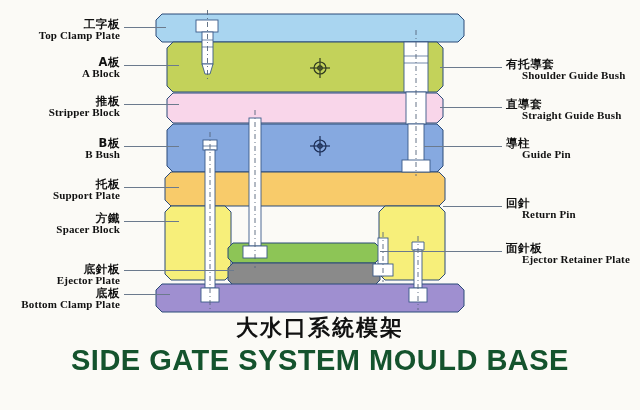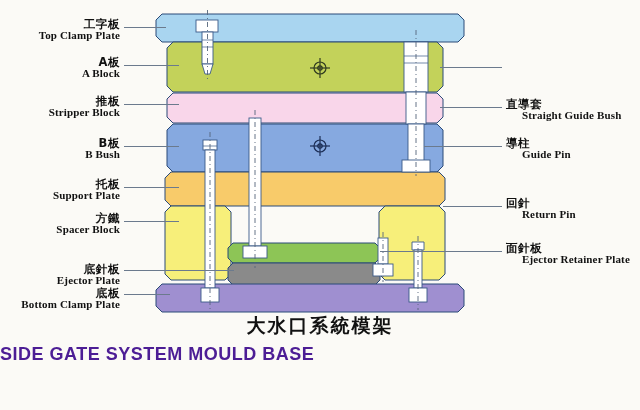--- a/index.html
+++ b/index.html
@@ -21,24 +21,24 @@
 
   
   .leader{position:absolute;height:1px;background:#6b7a8d;}
 
   
   #mould{position:absolute;left:0;top:0;width:640px;height:410px;}
 
   
   #title-cn{position:absolute;left:0;right:0;top:313px;text-align:center;
     font-family:"DejaVu Sans","Liberation Sans",sans-serif;
-    font-weight:700;font-size:19px;color:#111;letter-spacing:2px;}
-  #title-en{position:absolute;left:0;right:0;top:344px;
+    font-weight:700;font-size:22px;color:#111;letter-spacing:2px;}
+  #title-en{position:absolute;left:0;right:0;top:344px;text-align:center;
     font-family:"Liberation Sans","DejaVu Sans",sans-serif;
-    font-weight:700;font-size:18px;color:#4c1d95;letter-spacing:.5px;}
+    font-weight:700;font-size:29px;color:#14532d;letter-spacing:.5px;}
 </style>
 </head>
 <body>
 
 <div id="stage">
 
   <svg id="mould" viewBox="0 0 640 410">
     <defs>
       <style>
         .o  { stroke:#2a4a78; stroke-width:1; }
@@ -169,20 +169,24 @@
     <div class="en">Ejector Plate</div>
   </div>
   <div class="leader" style="left:124px;top:270px;width:110px;"></div>
 
   <div class="lbl left" style="left:0;top:287px;width:120px;">
     <div class="cn">底板</div>
     <div class="en">Bottom Clamp Plate</div>
   </div>
   <div class="leader" style="left:124px;top:294px;width:46px;"></div>
 
+  <div class="lbl right" style="left:506px;top:58px;width:134px;">
+    <div class="cn">有托導套</div>
+    <div class="en">Shoulder Guide Bush</div>
+  </div>
   <div class="leader" style="left:440px;top:67px;width:62px;"></div>
 
   <div class="lbl right" style="left:506px;top:98px;width:134px;">
     <div class="cn">直導套</div>
     <div class="en">Straight Guide Bush</div>
   </div>
   <div class="leader" style="left:440px;top:107px;width:62px;"></div>
 
   <div class="lbl right" style="left:506px;top:137px;width:134px;">
     <div class="cn">導柱</div>

